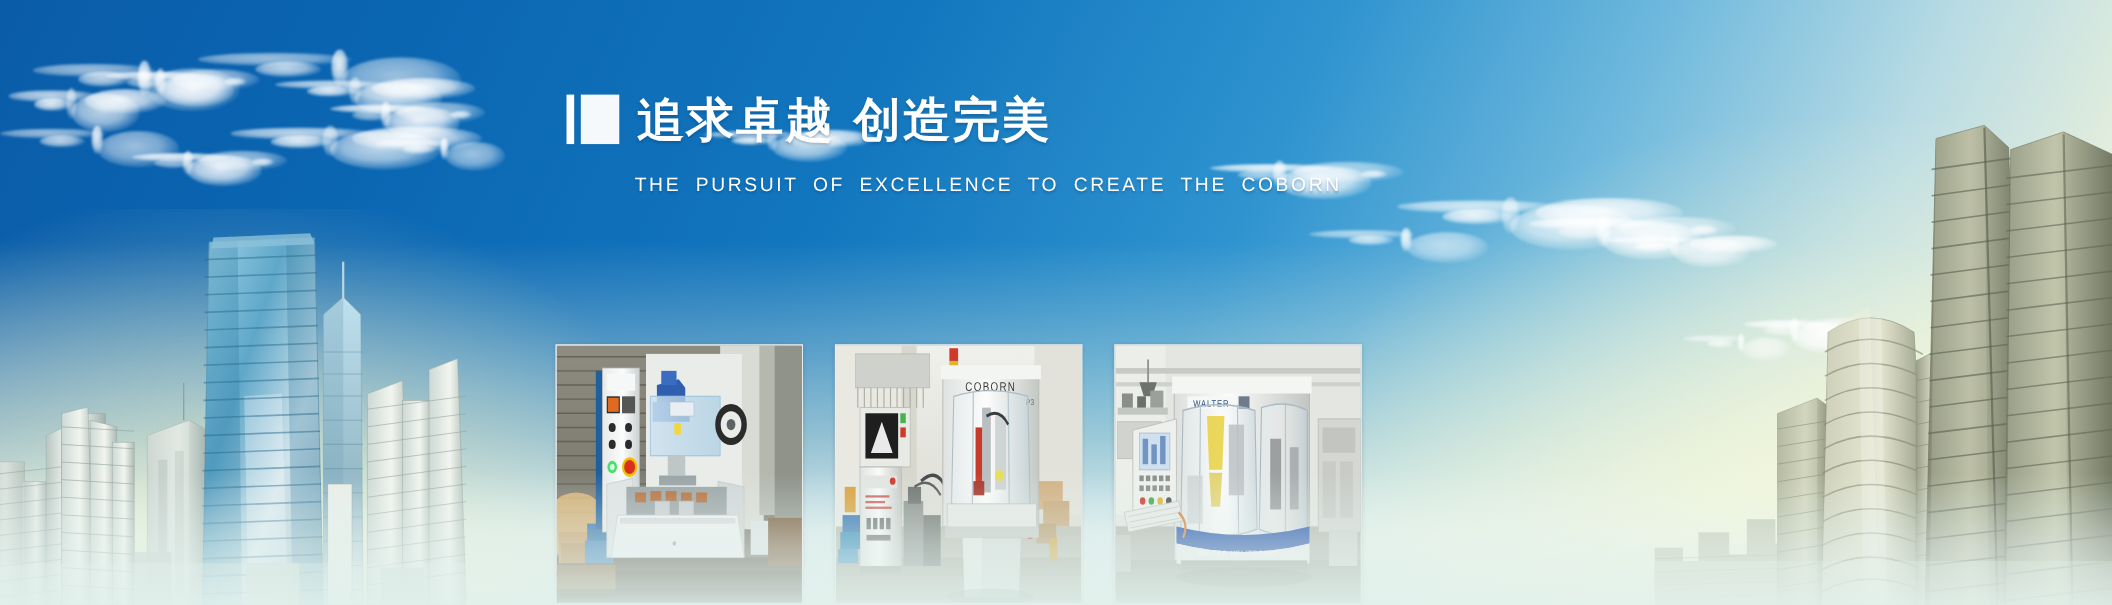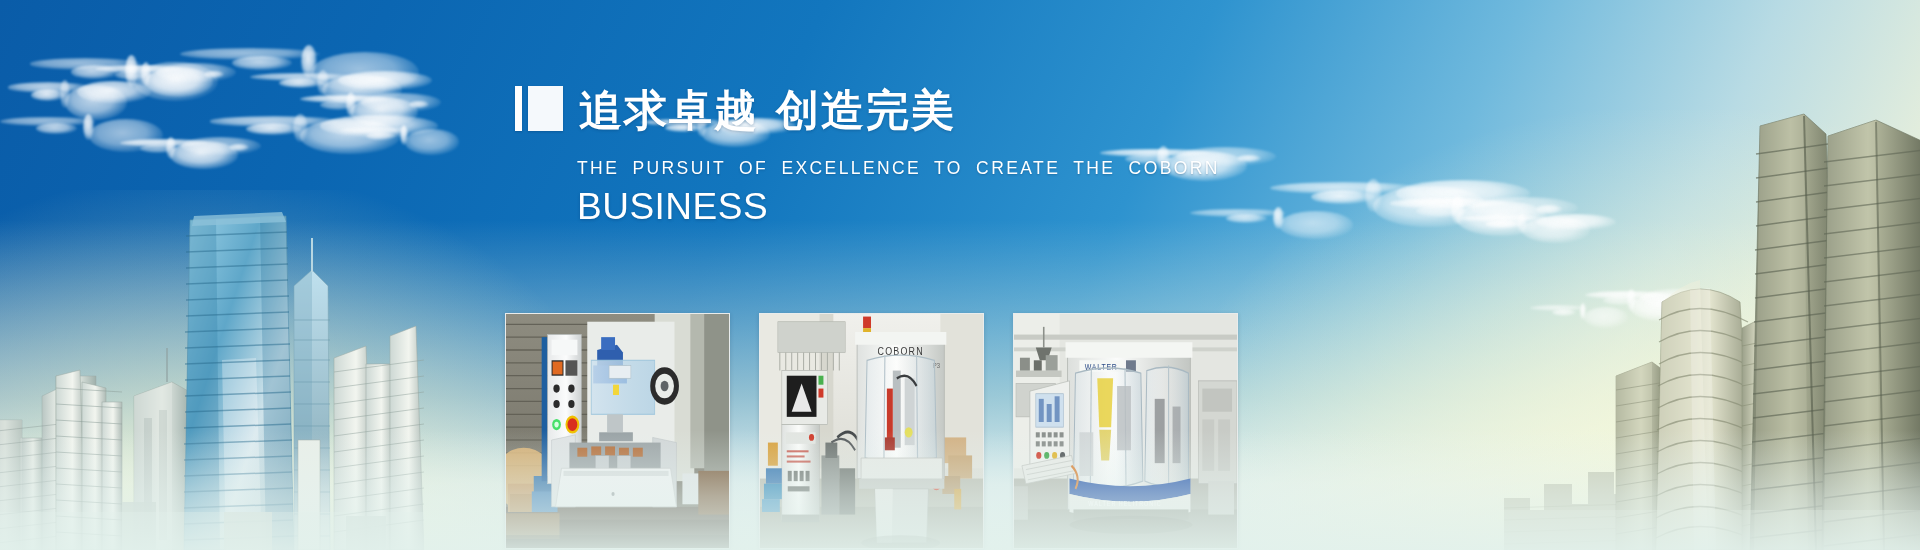--- a/index.html
+++ b/index.html
@@ -536,21 +536,20 @@
 
   <div class="headline">
     <div class="hl-row">
       <span class="logo-mark">
         <span class="logo-bar"></span>
         <span class="logo-block"></span>
       </span>
       <span class="hl-cn">追求卓越  创造完美</span>
     </div>
     <div class="hl-en">THE  PURSUIT  OF  EXCELLENCE  TO  CREATE  THE  COBORN</div>
-    <div class="hl-biz">BUSINESS</div>
   </div>
 
   <div class="photos">
 
     <div class="photo">
       <svg viewBox="0 0 225 182" preserveAspectRatio="none" xmlns="http://www.w3.org/2000/svg">
         <defs>
           <linearGradient id="p1wall" x1="0" y1="0" x2="0" y2="1">
             <stop offset="0%" stop-color="#8e8c80"></stop>
               <stop offset="100%" stop-color="#6f6d62"></stop>

